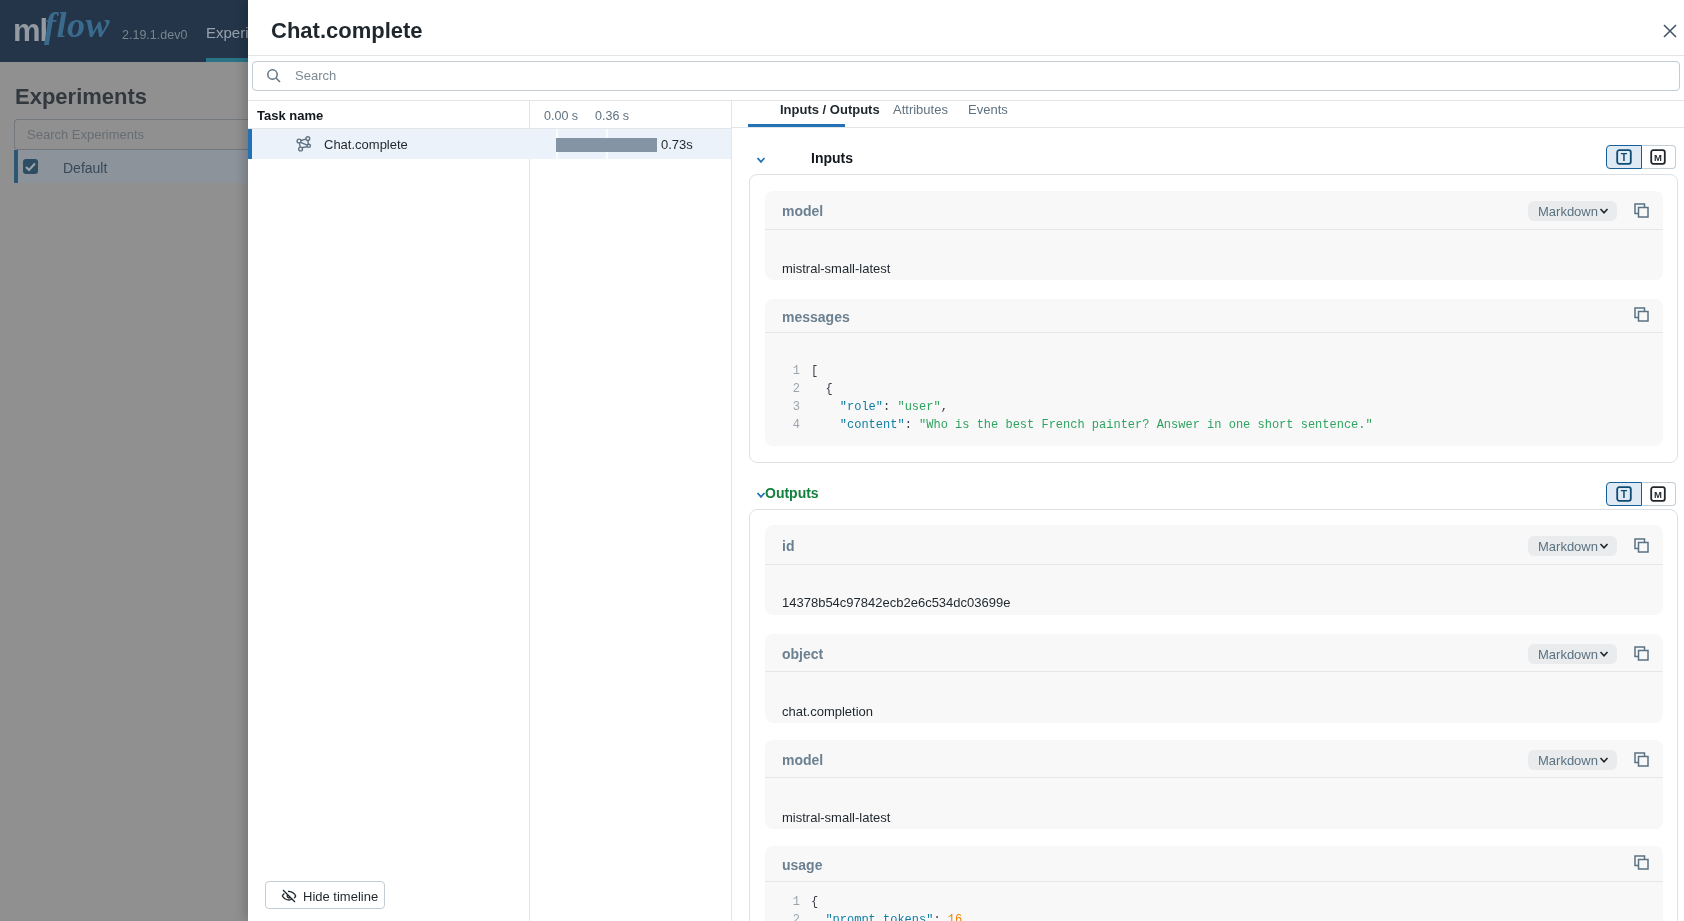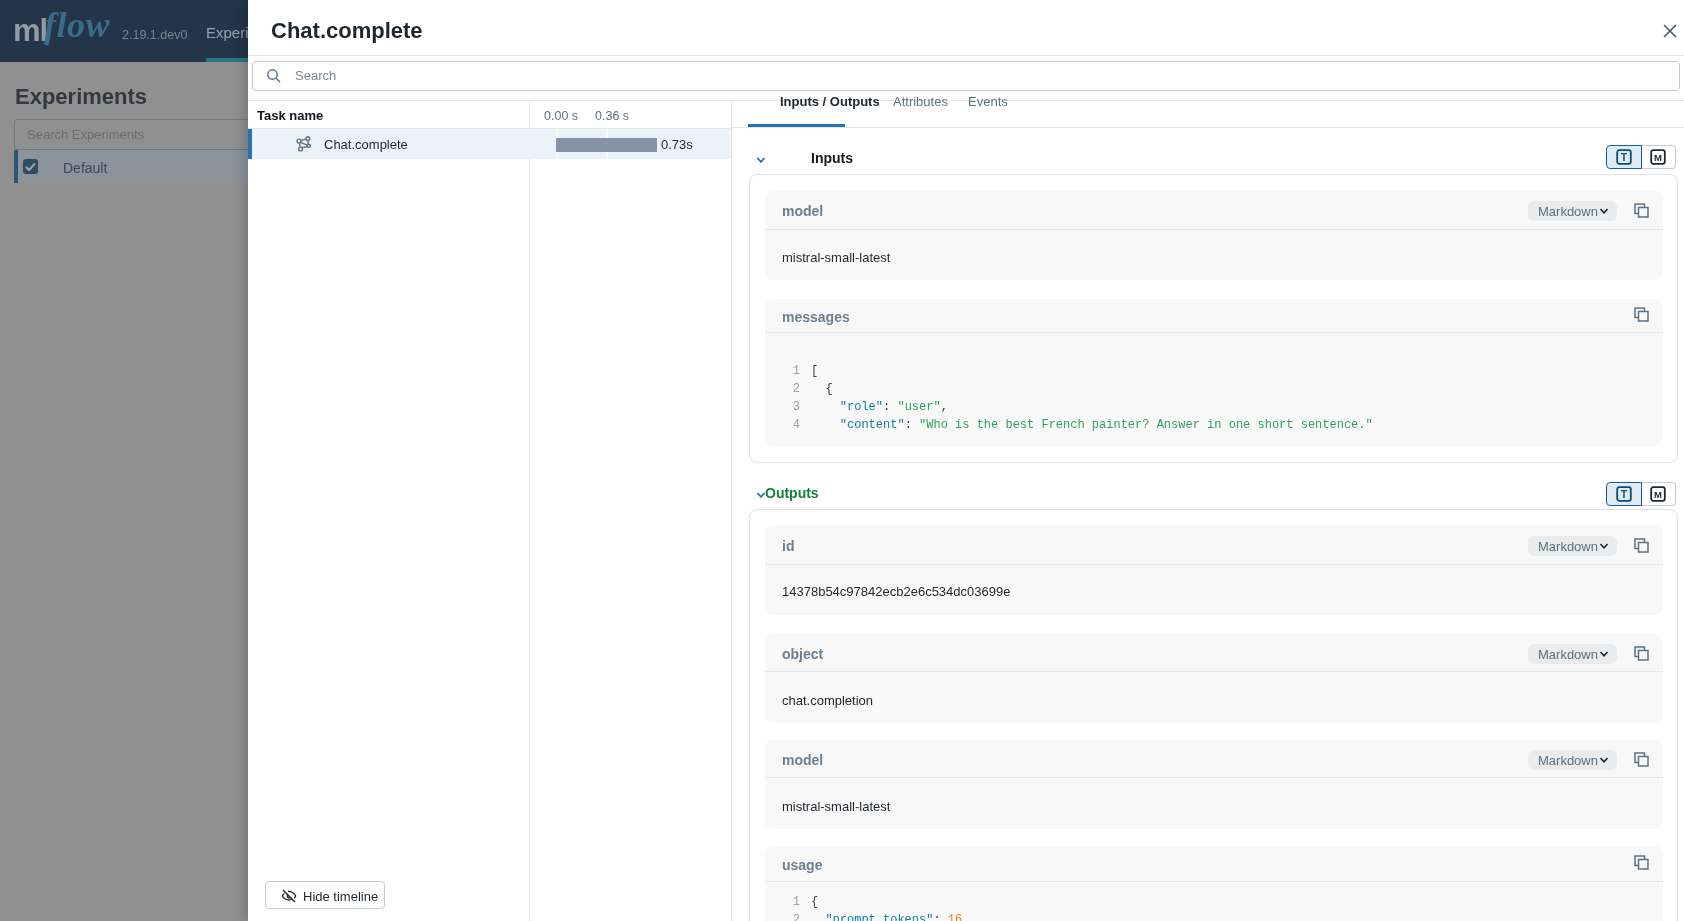--- a/index.html
+++ b/index.html
@@ -45,21 +45,21 @@
 #tgrid2{left:358px;top:0;width:2px;height:30px;background:#fbfcfe;}
 #trow-ic{left:47px;top:6px;}
 #trow-tx{left:76px;top:8px;font-size:13px;color:#1f272d;}
 #tbar{left:308px;top:9px;width:101px;height:14px;background:#8494a5;}
 #tbar-tx{left:413px;top:8px;font-size:13px;color:#1f272d;}
 #hidebtn{left:17px;top:881px;width:120px;height:28px;border:1px solid #c3ccd3;border-radius:4px;background:#fff;}
 #hidebtn svg{position:absolute;left:15px;top:6px;}
 #hidebtn span{position:absolute;left:37px;top:7px;font-size:13px;color:#1f272d;}
 
 #rtabs-border{left:483px;top:127px;width:953px;height:1px;background:#e3e6e9;}
-.rtab{top:94px;font-size:13px;color:#5f7281;padding-left:32px;}
+.rtab{top:102px;font-size:13px;color:#5f7281;padding-left:32px;}
 #rtab1{left:500px;color:#1f272d;font-weight:bold;}
 #rtab1-under{left:500px;top:124px;width:97px;height:3px;background:#2272b4;}
 #rtab2{left:613px;}
 #rtab3{left:688px;}
 #in-chev{left:507px;top:152px;}
 #in-h{left:527px;top:150px;font-size:14px;font-weight:bold;color:#11171d;margin-left:36px;}
 #out-chev{left:507px;top:487px;}
 #out-h{left:517px;top:485px;font-size:14px;font-weight:bold;color:#15803d;}
 
 .seg{width:70px;height:24px;}
@@ -70,21 +70,21 @@
 .seg svg{position:absolute;top:3.2px;}
 .seg .t svg{left:8.5px;}
 .seg .m svg{left:8px;}
 
 .container{border:1px solid #dde1e5;border-radius:8px;background:#fff;}
 #cont-in{left:501px;top:174px;width:929px;height:289px;}
 #cont-out{left:501px;top:509px;width:929px;height:500px;}
 .card{position:absolute;left:15px;width:898px;background:#f8f8f9;border-radius:8px;}
 .card .chead{position:absolute;left:0;top:0;width:100%;border-bottom:1px solid #e4e7ea;}
 .card .clabel{position:absolute;left:17px;font-size:14px;font-weight:bold;color:#6b8091;}
-.card .cval{position:absolute;left:17px;font-size:13px;color:#1f272d;}
+.card .cval{position:absolute;left:17px;font-size:13px;color:#1f272d;margin-top:11px;}
 .mdpill{position:absolute;width:89px;height:20px;background:#e9ebed;border-radius:6px;}
 .mdpill span{position:absolute;left:10px;top:3px;font-size:13px;color:#5a7282;}
 .mdpill svg{position:absolute;right:8px;top:5px;}
 .copyic{position:absolute;}
 
 .code{position:absolute;font-family:"Liberation Mono",monospace;font-size:12px;line-height:18px;white-space:pre;}
 .code .ln{display:inline-block;width:22px;text-align:right;color:#9aa4ad;margin-right:11px;}
 .ck{color:#0e7ea3;} .cs{color:#2fa360;} .cn{color:#f18100;} .cp{color:#3b4048;}
 #seemore{position:absolute;left:0;width:898px;top:126px;text-align:center;font-size:13px;color:#2272b4;}
 </style>

